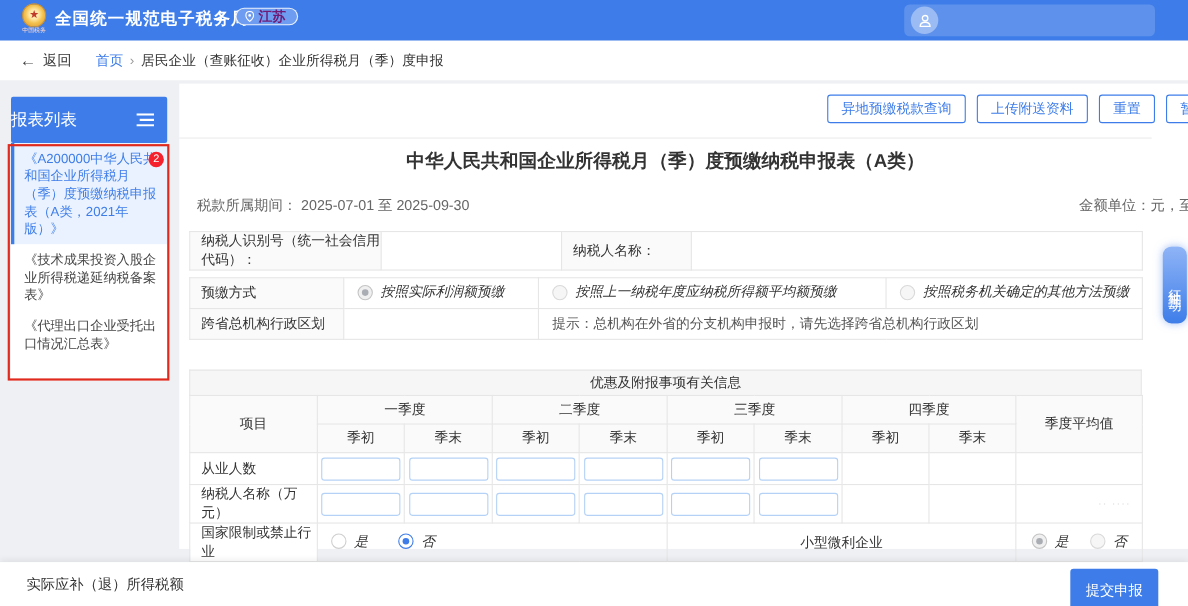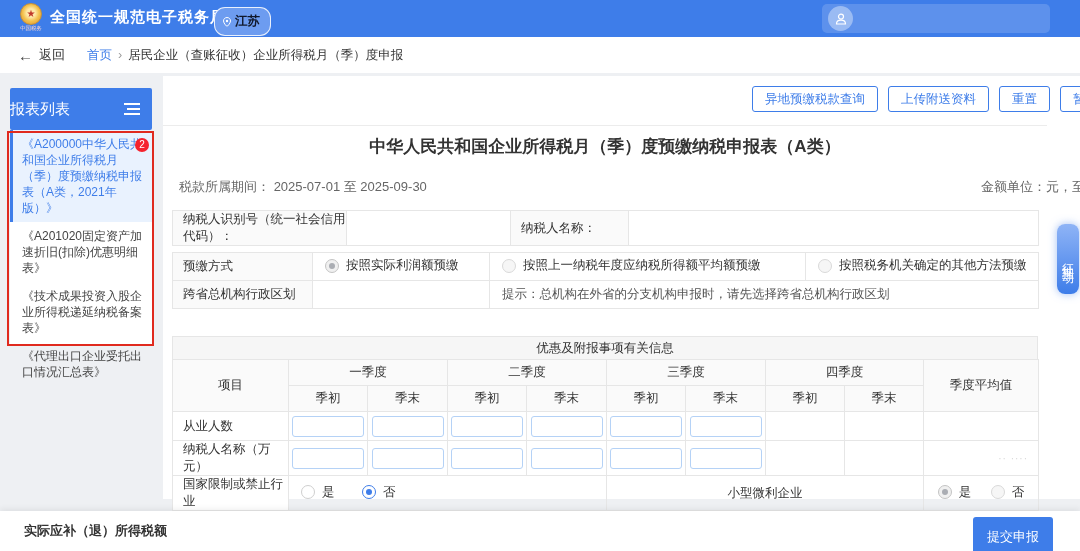--- a/index.html
+++ b/index.html
@@ -9,23 +9,23 @@
   
   .topbar { position:absolute; left:0; top:0; width:1080px; height:37px;
     background:#3e7de9; display:flex; align-items:center; }
   .logo { position:absolute; left:18px; top:3px; width:26px; height:31px; text-align:center; }
   .emblem { width:22px; height:22px; border-radius:50%; margin:0 auto;
     background:radial-gradient(circle at 50% 45%, #ffe9a8 0 28%, #f3c14d 55%, #d98c2b 100%);
     border:1px solid #c7913a; display:flex; align-items:center; justify-content:center;
     color:#c0392b; font-size:10px; line-height:10px; }
   .logo-caption { font-size:6px; color:#ffd9d0; line-height:7px; letter-spacing:0; transform:scale(.9); }
   .brand { position:absolute; left:50px; top:8px; color:#fff; font-size:15px; font-weight:bold; letter-spacing:1px; }
-  .region-pill { position:absolute; left:214px; top:7px; height:29px; padding:0 10px 0 7px;
+  .region-pill { position:absolute; left:214px; top:7px; height:16px; padding:0 10px 0 7px;
     background:#6d9cf0; border:1px solid rgba(255,255,255,.85); border-radius:11px;
-    color:#0f172a; font-size:12.5px; font-weight:bold; display:flex; align-items:center; gap:3px; }
+    color:#701a75; font-size:12.5px; font-weight:bold; display:flex; align-items:center; gap:3px; }
   .pin { width:10px; height:10px; }
   .userbox { position:absolute; left:822px; top:4px; width:228px; height:29px;
     background:rgba(255,255,255,.16); border-radius:5px; display:flex; align-items:center; }
   .user-circle { width:25px; height:25px; border-radius:50%; background:rgba(255,255,255,.38);
     margin-left:6px; display:flex; align-items:center; justify-content:center; }
 
   
   .breadbar { position:absolute; left:0; top:37px; width:1080px; height:36px; background:#fff;
     display:flex; align-items:center; font-size:13px; color:#333; }
   .back-arrow { margin-left:18px; font-size:15px; color:#444; cursor:pointer; }
@@ -80,27 +80,27 @@
   
   .radio { display:inline-block; width:14px; height:14px; border-radius:50%;
     border:1px solid #cfcfcf; background:#fff; vertical-align:-3px; position:relative; cursor:pointer; }
   .radio.dis { background:#f6f6f6; border-color:#d9d9d9; }
   .radio.sel-gray { background:#f0f0f0; border-color:#c4c4c4; }
   .radio.sel-gray::after { content:""; position:absolute; left:3px; top:3px; width:6px; height:6px;
     border-radius:50%; background:#aaadb3; }
   .radio.sel-blue { border-color:#3e7de9; }
   .radio.sel-blue::after { content:""; position:absolute; left:3px; top:3px; width:6px; height:6px;
     border-radius:50%; background:#3e7de9; }
-  .rlabel { margin-left:7px; }
+  .rlabel { margin-left:7px;font-style:italic; }
   .ropt { display:inline-flex; align-items:center; }
 
   
   .footer { position:absolute; left:0; top:511px; width:1080px; height:40px; background:#fff;
     box-shadow:0 -2px 6px rgba(0,0,0,.07); z-index:8; display:flex; align-items:center; }
-  .footer-left { margin-left:24px; font-size:13px; color:#333;font-weight:bold; }
+  .footer-left { margin-left:24px; font-size:13px; color:#333; }
   .submit-btn { position:absolute; right:27px; top:6px; height:40px; padding:0 14px; background:#3e7de9;
     border:none; border-radius:3px; color:#fff; font-size:13px; cursor:pointer; }
 
   
   .side-tab { position:absolute; left:1057px; top:224px; width:22px; height:70px;
     background:linear-gradient(180deg,#8fb4f6,#3e7de9); border-radius:8px; color:#fff;
     writing-mode:vertical-rl; text-align:center; font-size:12px; letter-spacing:3px;
     line-height:22px; box-shadow:0 0 8px rgba(90,140,235,.55); cursor:pointer; z-index:7; }
 </style>
 </head>
@@ -144,23 +144,20 @@
   <svg width="16" height="12" viewBox="0 0 16 12">
     <rect x="0" y="0" width="16" height="2" fill="#fff"></rect>
     <rect x="3" y="5" width="13" height="2" fill="#fff"></rect>
     <rect x="0" y="10" width="16" height="2" fill="#fff"></rect>
   </svg>
 </div>
 <div class="side-list">
   <div class="side-item active">
     <span>《A200000中华人民共和国企业所得税月（季）度预缴纳税申报表（A类，2021年版）》</span>
     <span class="badge">2</span>
-  </div>
-  <div class="side-item">
-    <span>《A201020固定资产加速折旧(扣除)优惠明细表》</span>
   </div>
   <div class="side-item">
     <span>《技术成果投资入股企业所得税递延纳税备案表》</span>
   </div>
   <div class="side-item">
     <span>《代理出口企业受托出口情况汇总表》</span>
   </div>
 </div>
 <div class="red-annotation"></div>
 

